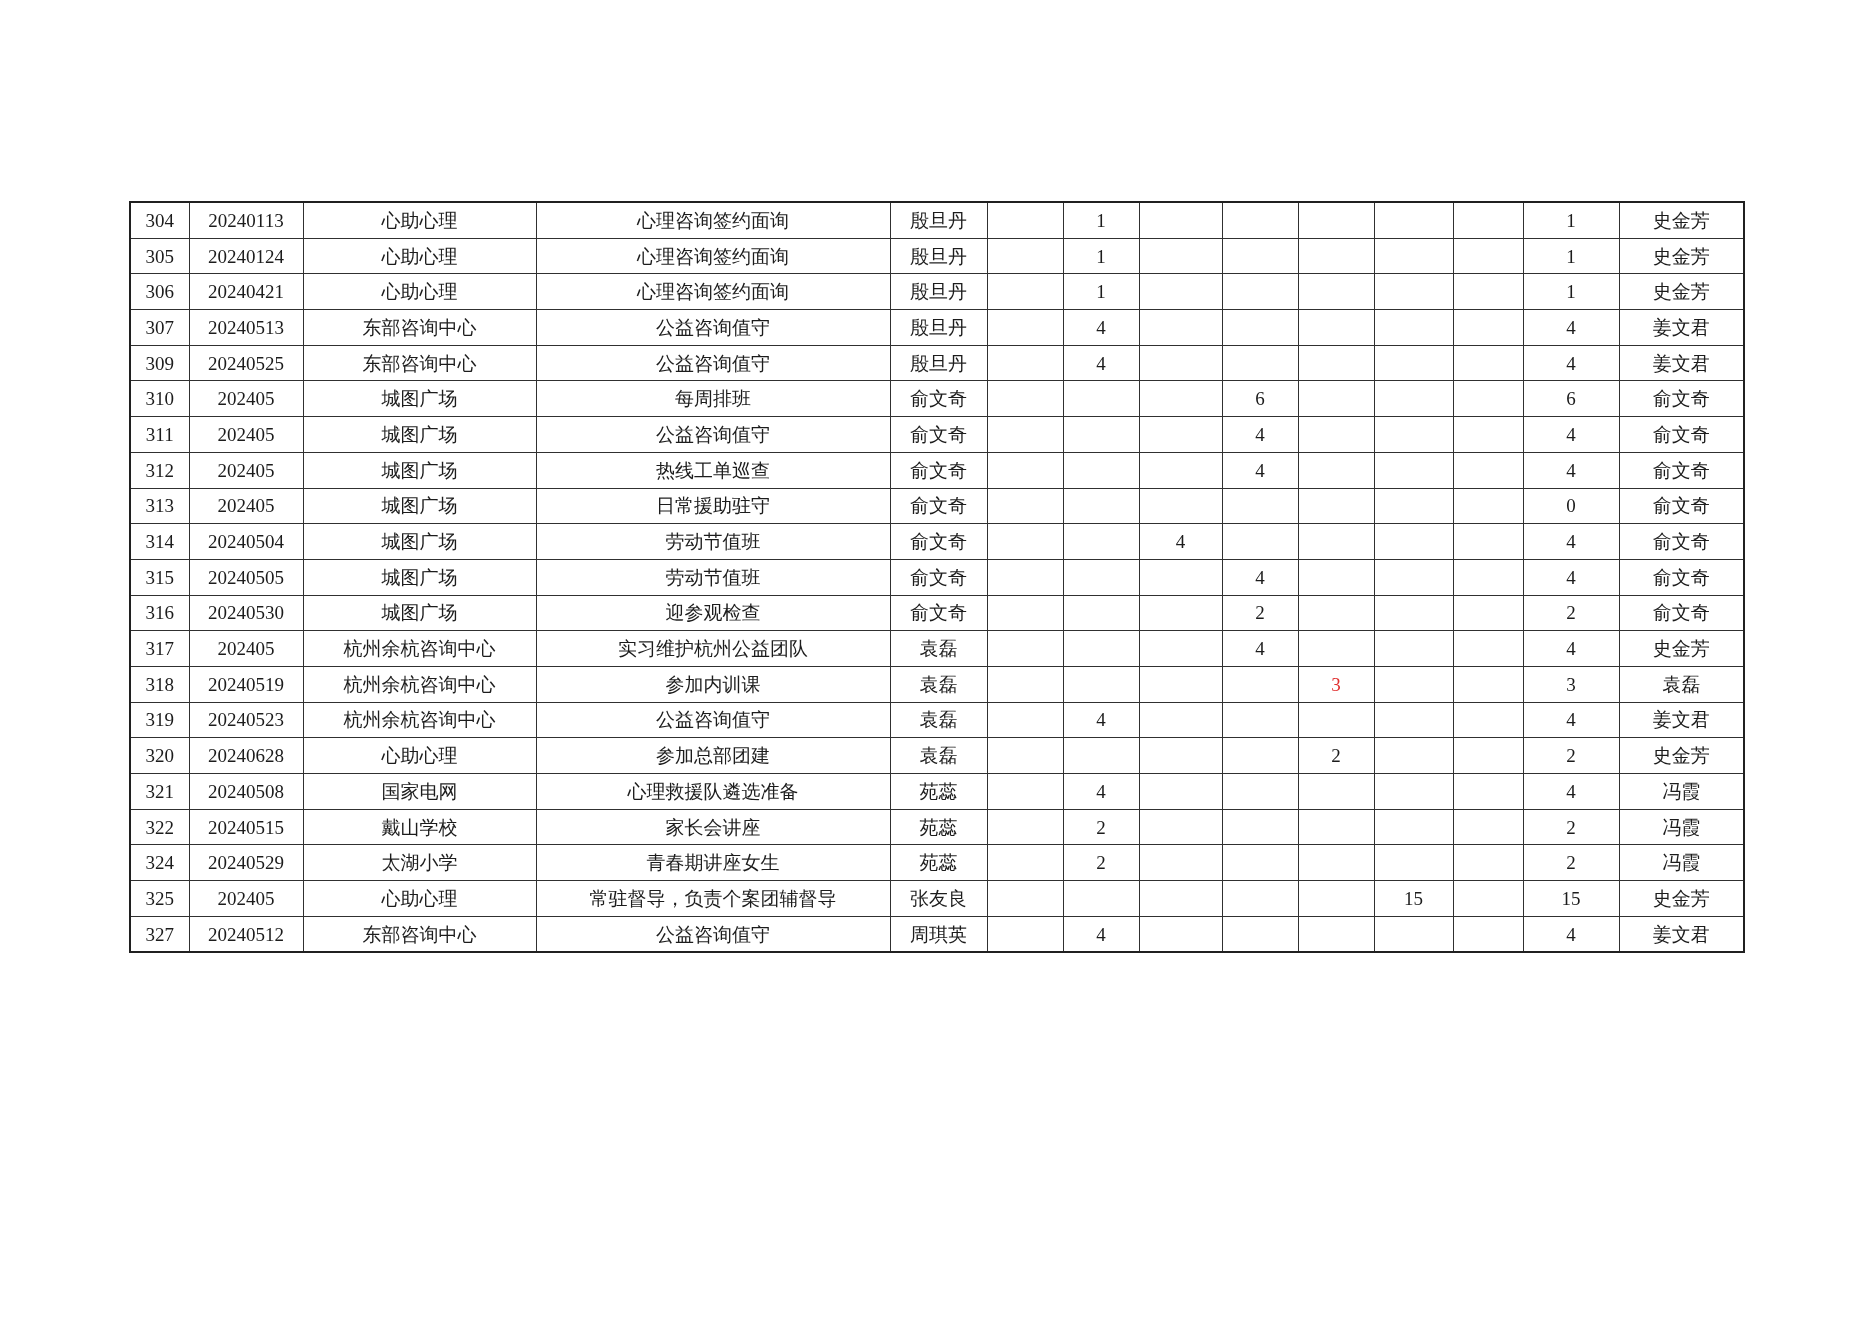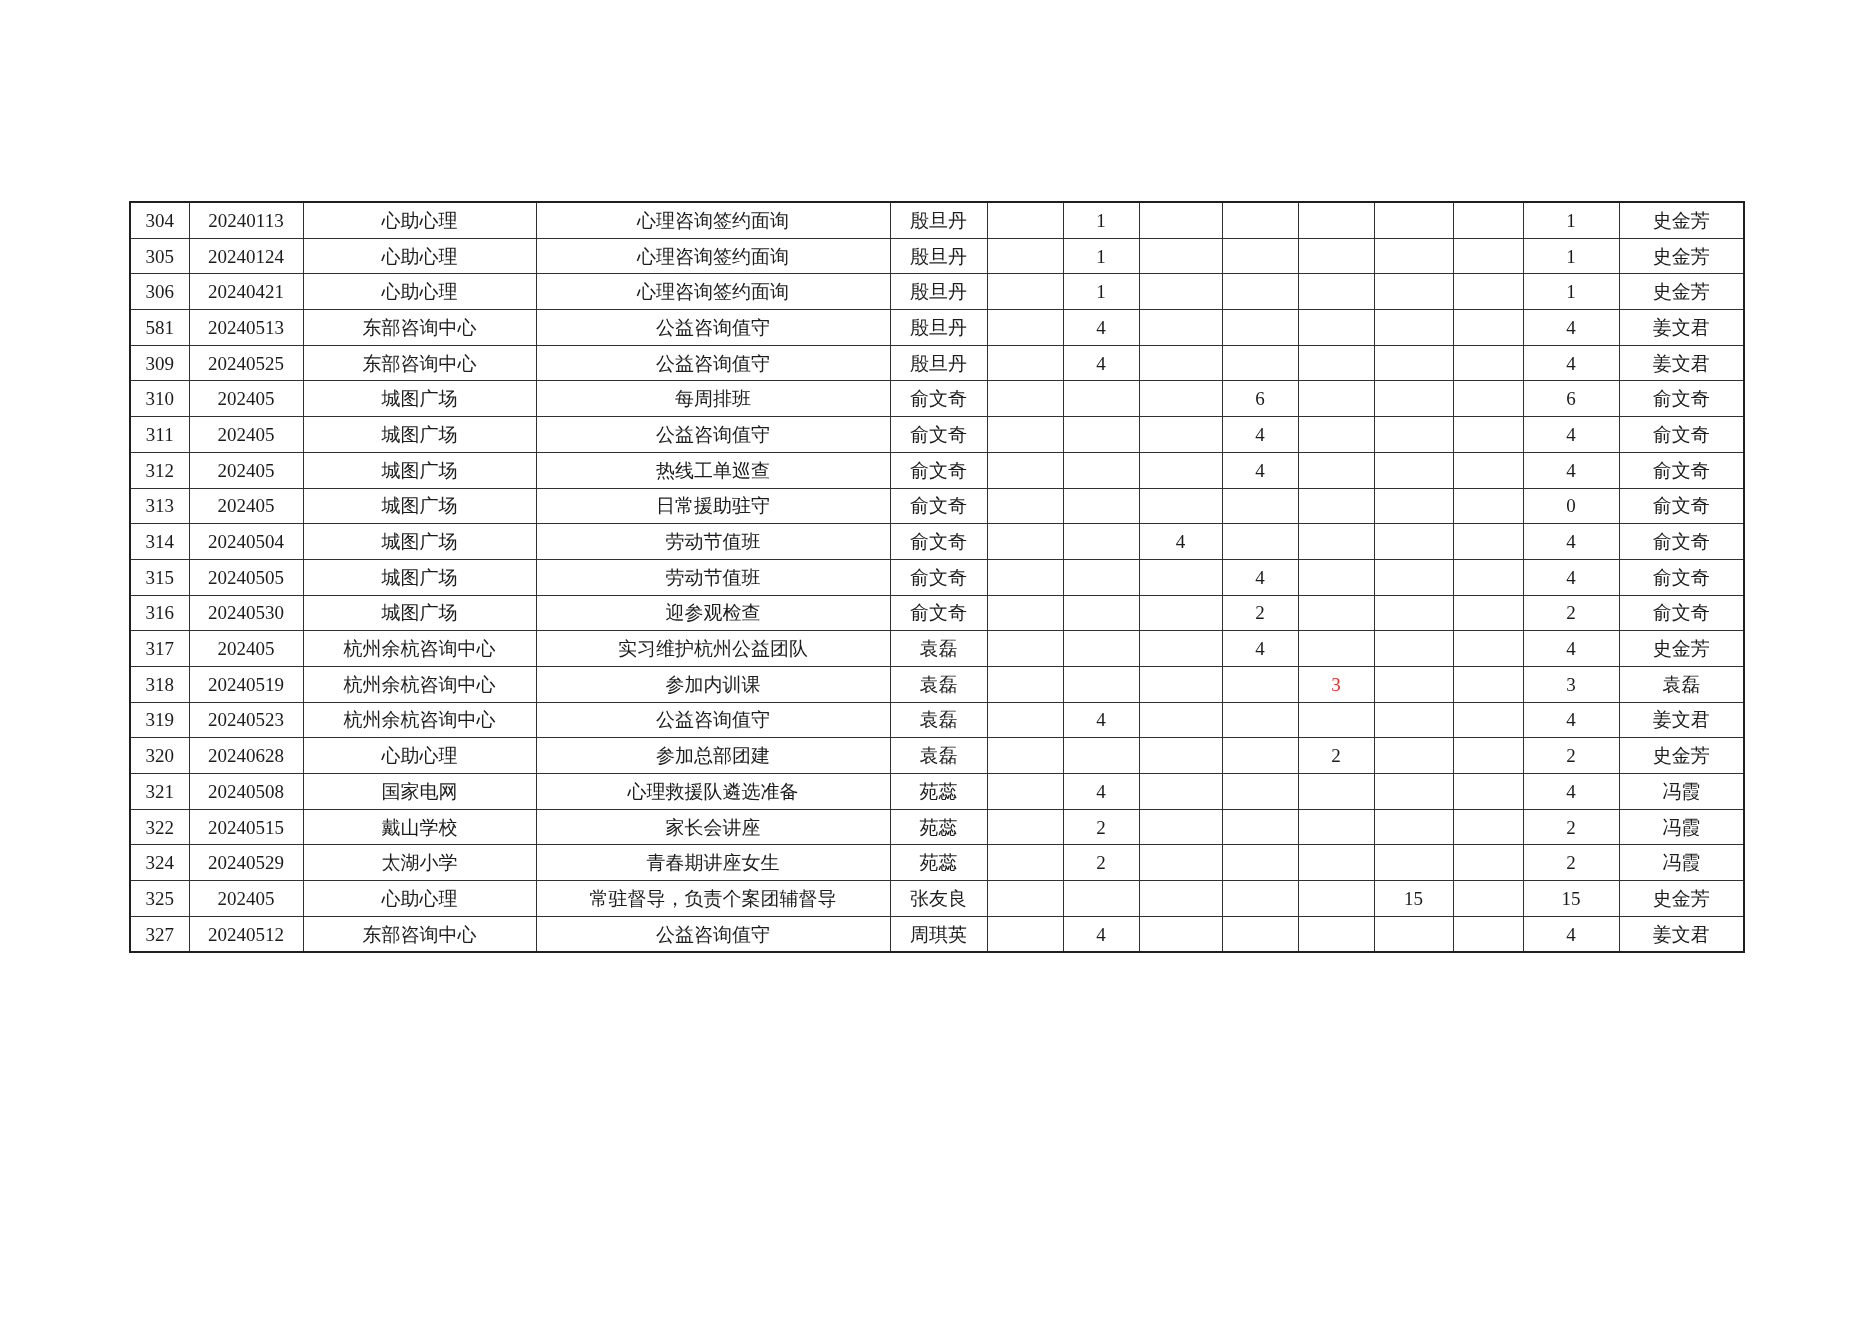--- a/index.html
+++ b/index.html
@@ -114,21 +114,21 @@
           <td>1</td>
           <td></td>
           <td></td>
           <td></td>
           <td></td>
           <td></td>
           <td>1</td>
           <td>史金芳</td>
         </tr>
         <tr>
-          <td>581</td>
+          <td>307</td>
           <td>20240513</td>
           <td>东部咨询中心</td>
           <td>公益咨询值守</td>
           <td>殷旦丹</td>
           <td></td>
           <td>4</td>
           <td></td>
           <td></td>
           <td></td>
           <td></td>

